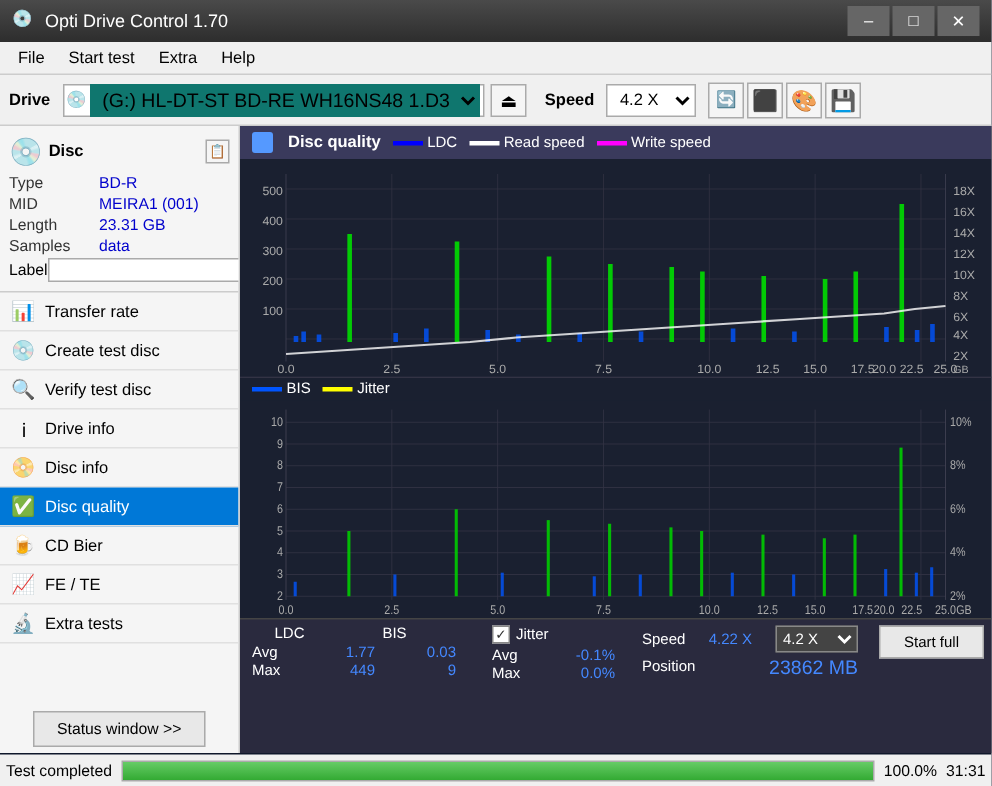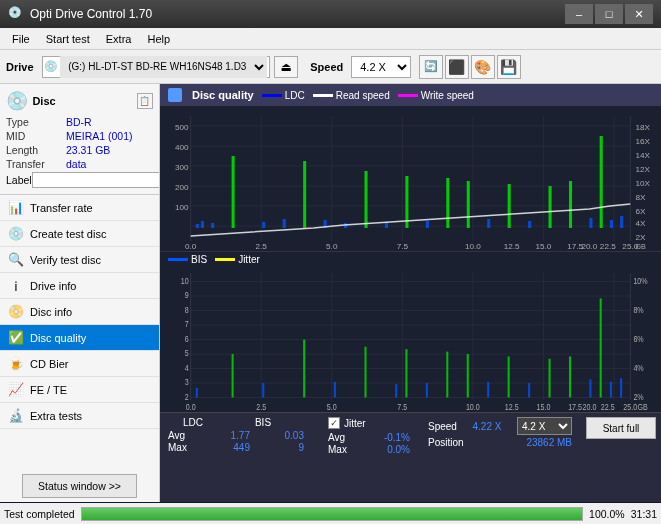--- a/index.html
+++ b/index.html
@@ -44,23 +44,23 @@
       height: 34px;
       display: flex;
       align-items: center;
       padding: 0 6px;
       border-bottom: 1px solid #ccc;
       gap: 4px;
     }
     .toolbar-label { font-size: 11px; font-weight: bold; margin-right: 4px; }
     .drive-select {
       height: 22px;
-      font-size: 10px;
+      font-size: 13px;
       border: 1px solid #aaa;
-      background: #e5e5e5;
+      background: #0f766e;
       padding: 0 4px;
       min-width: 200px;
     }
     .toolbar-btn {
       height: 22px; width: 24px; border: 1px solid #aaa; background: #f5f5f5;
       cursor: pointer; display: flex; align-items: center; justify-content: center; font-size: 12px;
     }
     .speed-label { font-size: 11px; font-weight: bold; margin-left: 8px; margin-right: 4px; }
     .speed-select {
       height: 22px; font-size: 11px; border: 1px solid #aaa; background: white; padding: 0 4px; width: 60px;
@@ -170,21 +170,21 @@
     }
     .stats-col-label { font-size: 10px; color: white; text-align: center; min-width: 50px; }
     .stats-row { display: flex; gap: 4px; align-items: center; margin-bottom: 1px; }
     .stats-row-label { font-size: 10px; color: white; width: 28px; }
     .stats-val { font-size: 10px; color: #4488ff; text-align: right; min-width: 50px; }
     .checkbox-icon { width: 12px; height: 12px; border: 1px solid #888; background: white; display: flex; align-items: center; justify-content: center; font-size: 9px; color: #333; }
 
     .right-stats { padding: 4px 8px; min-width: 160px; }
     .right-stats-row { display: flex; justify-content: space-between; margin-bottom: 2px; align-items: center; }
     .right-stats-label { font-size: 10px; color: white; }
-    .right-stats-val { font-size: 10px; color: #4488ff; }
+    .right-stats-val { font-size: 13px; color: #4488ff; }
 
     .start-btns { padding: 4px 6px; display: flex; flex-direction: row; gap: 20px; justify-content: center; }
     .start-btn { height: 22px; width: 70px; border: 1px solid #aaa; background: #e8e8e8; cursor: pointer; font-size: 10px; }
 
     .speed-val { color: #4488ff; font-size: 10px; }
     .speed-select-small { height: 18px; font-size: 10px; border: 1px solid #888; background: #444; color: white; width: 55px; }
 
     .stats-divider { width: 1px; background: #555; margin: 4px 0; }
   </style>
 </head>
@@ -246,21 +246,21 @@
       </div>
       <div class="disc-row">
         <span class="disc-row-label">MID</span>
         <span class="disc-row-value">MEIRA1 (001)</span>
       </div>
       <div class="disc-row">
         <span class="disc-row-label">Length</span>
         <span class="disc-row-value">23.31 GB</span>
       </div>
       <div class="disc-row">
-        <span class="disc-row-label">Transfer</span>
+        <span class="disc-row-label">Samples</span>
         <span class="disc-row-value data">data</span>
       </div>
       <div class="label-row">
         <span class="label-text">Label</span>
         <input class="label-input" type="text" style="">
 
       </div>
     </div>
 
     <div>

